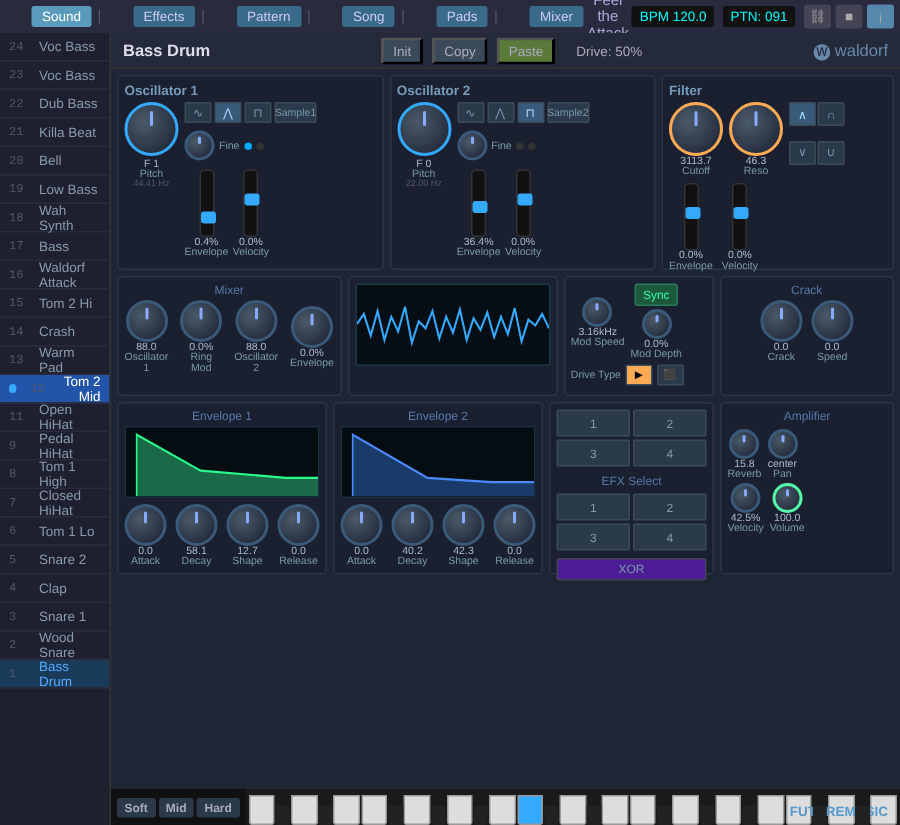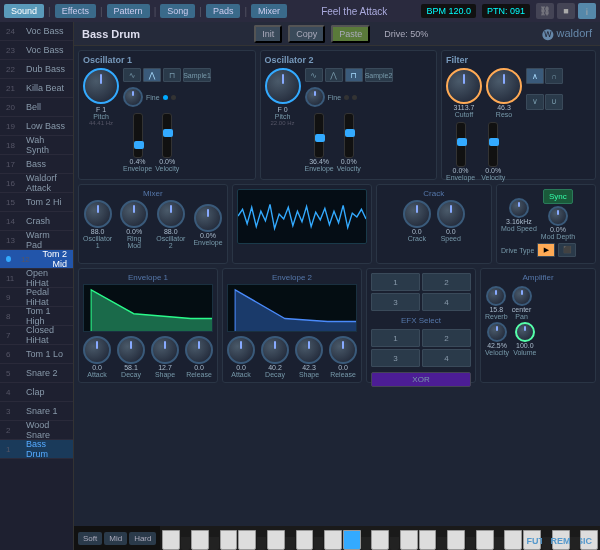--- a/index.html
+++ b/index.html
@@ -21,20 +21,21 @@
       padding: 0 4px;
       gap: 2px;
     }
     .nav-tab {
       background: #3a6a8a;
       color: #cce;
       padding: 2px 7px;
       font-size: 9px;
       border-radius: 2px;
       cursor: pointer;
+      margin-left: 17px;
     }
     .nav-tab.active {
       background: #5a9aba;
       color: #fff;
     }
     .nav-divider {
       color: #556;
       margin: 0 2px;
     }
     .preset-name {
@@ -94,20 +95,21 @@
     .sidebar-item.active {
       background: #2255aa;
       color: #fff;
       text-align: right;
     }
     .sidebar-num {
       color: #556;
       margin-right: 4px;
       font-size: 8px;
       min-width: 16px;
+      font-family: Liberation Mono, monospace;
     }
     .sidebar-dot {
       width: 6px;
       height: 6px;
       border-radius: 50%;
       background: #3af;
       margin-right: 3px;
     }
 
     
@@ -361,20 +363,21 @@
       height: 13px;
       background: #222;
       border-radius: 0 0 2px 2px;
       margin: 0 -0.3px;
       z-index: 1;
     }
     .soft-mid-hard {
       display: flex;
       gap: 2px;
       padding: 0 4px;
+      font-weight: bold;
     }
     .smh-btn {
       background: #2a3a4a;
       color: #aab;
       font-size: 8px;
       padding: 2px 5px;
       border-radius: 2px;
       cursor: pointer;
     }
 
@@ -736,56 +739,56 @@
         </div>
 
         <div class="panel waveform-panel">
           <div class="waveform-display" style="height:55px;">
             <svg width="100%" height="100%" viewBox="0 0 140 55" preserveAspectRatio="none">
               <polyline points="0,27 5,20 10,35 15,18 20,38 25,22 30,32 35,15 40,40 45,25 50,30 55,18 60,37 65,22 70,33 75,17 80,38 85,23 90,31 95,19 100,36 105,22 110,34 115,16 120,39 125,24 130,28 135,20 140,30" fill="none" stroke="#3af" stroke-width="1.5"></polyline>
             </svg>
           </div>
         </div>
 
-        <div class="panel crack-panel">
-          <div class="section-label">Crack</div>
-          <div class="flex-row" style="gap:6px;justify-content:center;">
-            <div class="flex-col">
-              <div class="knob"></div>
-              <span class="knob-value">0.0</span>
-              <span class="knob-label">Crack</span>
-            </div>
-            <div class="flex-col">
-              <div class="knob"></div>
-              <span class="knob-value">0.0</span>
-              <span class="knob-label">Speed</span>
-            </div>
-          </div>
-        </div>
-
         <div class="panel drive-panel" style="display:flex;flex-direction:column;gap:3px;">
           <div class="flex-row" style="gap:4px;">
             <div class="flex-col">
               <div class="knob small"></div>
               <span class="knob-value">3.16kHz</span>
               <span class="knob-label">Mod Speed</span>
             </div>
             <div class="flex-col">
               <button class="sync-btn">Sync</button>
               <div class="flex-row" style="margin-top:2px;">
                 <div class="knob small"></div>
               </div>
               <span class="knob-value">0.0%</span>
               <span class="knob-label">Mod Depth</span>
             </div>
           </div>
           <div class="flex-row">
             <span class="knob-label">Drive Type</span>
             <div class="wave-btn" style="background:#fa5;color:#000;font-size:7px;">▶</div>
             <div class="wave-btn" style="font-size:7px;">⬛</div>
+          </div>
+        </div>
+
+        <div class="panel crack-panel">
+          <div class="section-label">Crack</div>
+          <div class="flex-row" style="gap:6px;justify-content:center;">
+            <div class="flex-col">
+              <div class="knob"></div>
+              <span class="knob-value">0.0</span>
+              <span class="knob-label">Crack</span>
+            </div>
+            <div class="flex-col">
+              <div class="knob"></div>
+              <span class="knob-value">0.0</span>
+              <span class="knob-label">Speed</span>
+            </div>
           </div>
         </div>
       </div>
 
       <div class="row3">
 
         <div class="panel env1-panel">
           <div class="section-label">Envelope 1</div>
           <div class="env-canvas" style="height:48px;margin-bottom:4px;">
             <svg width="100%" height="100%" viewBox="0 0 180 48" preserveAspectRatio="none">

